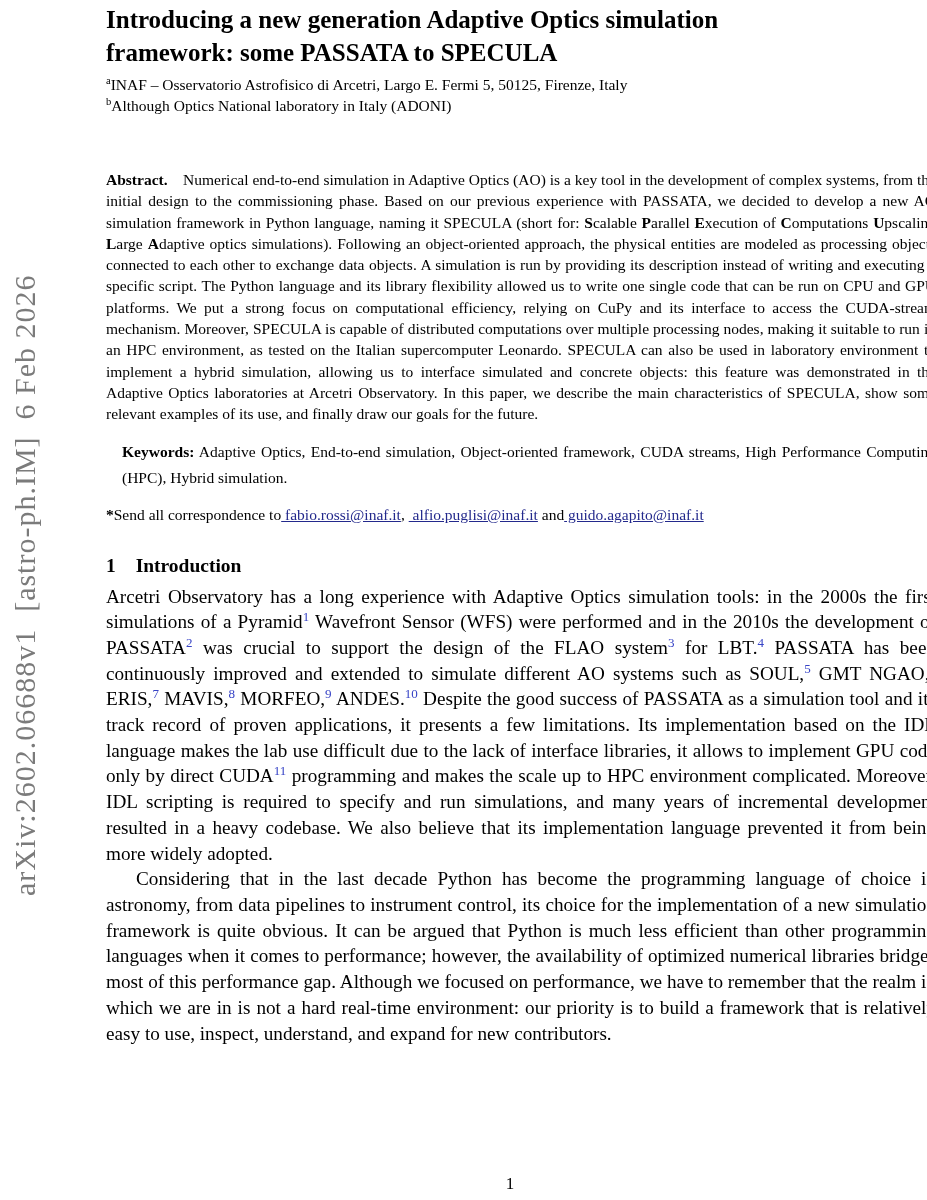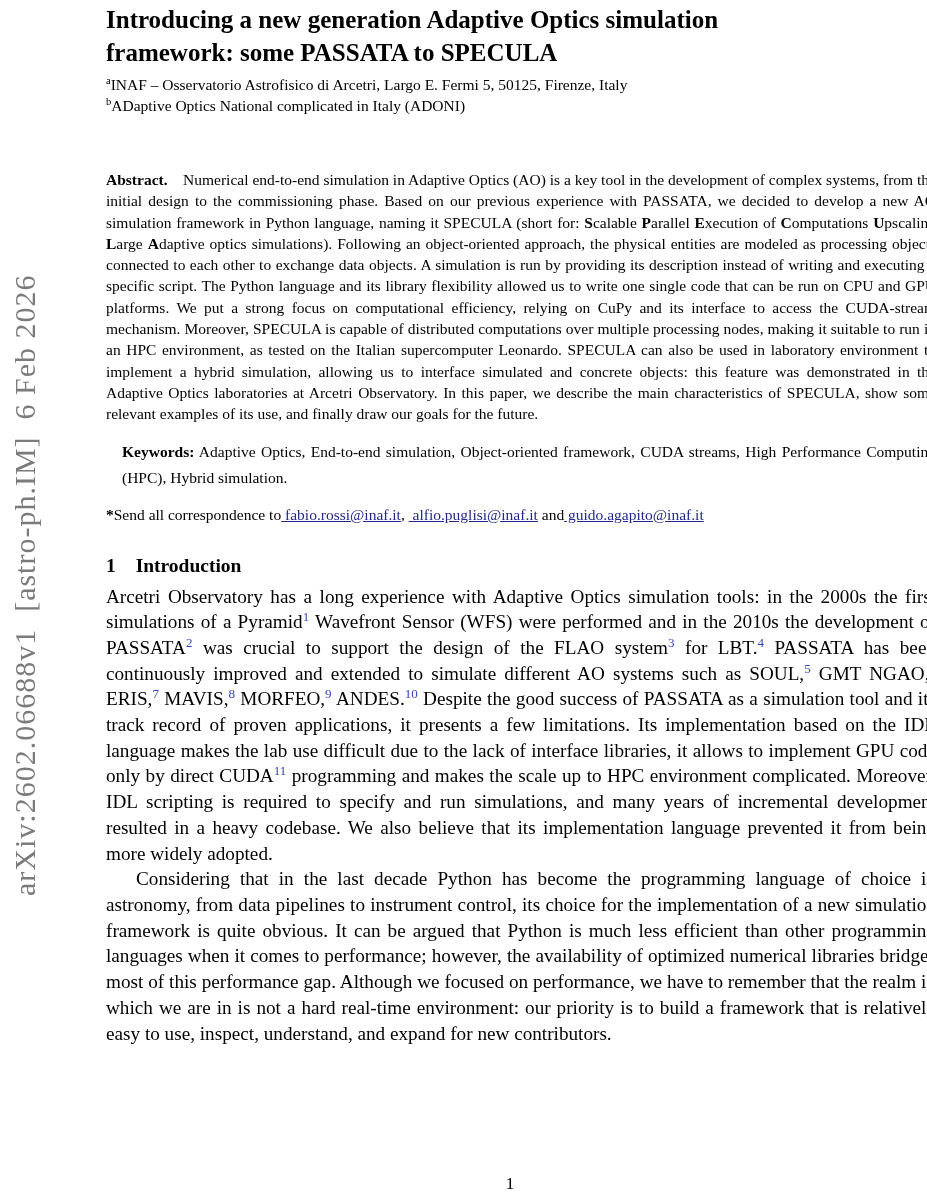--- a/index.html
+++ b/index.html
@@ -104,21 +104,21 @@
   <main class="content">
 
     <h1 class="title">
       <span class="title-line">Introducing a new generation Adaptive Optics simulation</span>
       <span class="title-line">framework: some PASSATA to SPECULA</span>
     </h1>
 
 
     <div class="affiliations">
       <p class="affiliation"><sup>a</sup><span>INAF – Osservatorio Astrofisico di Arcetri, Largo E. Fermi 5, 50125, Firenze, Italy</span></p>
-      <p class="affiliation"><sup>b</sup><span>ADaptive Optics National complicated in Italy (ADONI)</span></p>
+      <p class="affiliation"><sup>b</sup><span>Although Optics National laboratory in Italy (ADONI)</span></p>
     </div>
 
     <p class="abstract"><span style="font-weight: bold;">Abstract.</span><span>  Numerical end-to-end simulation in Adaptive Optics (AO) is a key tool in the development of complex systems, from the initial design to the commissioning phase. Based on our previous experience with PASSATA, we decided to develop a new AO simulation framework in Python language, naming it SPECULA (short for: </span><span style="font-weight: bold;">S</span><span>calable </span><span style="font-weight: bold;">P</span><span>arallel </span><span style="font-weight: bold;">E</span><span>xecution of </span><span style="font-weight: bold;">C</span><span>omputations </span><span style="font-weight: bold;">U</span><span>pscaling </span><span style="font-weight: bold;">L</span><span>arge </span><span style="font-weight: bold;">A</span><span>daptive optics simulations). Following an object-oriented approach, the physical entities are modeled as processing objects connected to each other to exchange data objects. A simulation is run by providing its description instead of writing and executing a specific script. The Python language and its library flexibility allowed us to write one single code that can be run on CPU and GPU platforms. We put a strong focus on computational efficiency, relying on CuPy and its interface to access the CUDA-stream mechanism. Moreover, SPECULA is capable of distributed computations over multiple processing nodes, making it suitable to run in an HPC environment, as tested on the Italian supercomputer Leonardo. SPECULA can also be used in laboratory environment to implement a hybrid simulation, allowing us to interface simulated and concrete objects: this feature was demonstrated in the Adaptive Optics laboratories at Arcetri Observatory. In this paper, we describe the main characteristics of SPECULA, show some relevant examples of its use, and finally draw our goals for the future.</span></p>
 
     <p class="keywords"><span style="font-weight: bold;">Keywords:</span><span> Adaptive Optics, End-to-end simulation, Object-oriented framework, CUDA streams, High Performance Computing (HPC), Hybrid simulation.</span></p>
 
     <p class="correspondence"><span style="font-weight: bold;">*</span><span>Send all correspondence to</span><span style="text-decoration: underline; color: rgb(35, 41, 140);">&nbsp;fabio.rossi@inaf.it</span><span>, </span><span style="text-decoration: underline; color: rgb(35, 41, 140);">&nbsp;alfio.puglisi@inaf.it</span><span> and</span><span style="text-decoration: underline; color: rgb(35, 41, 140);">&nbsp;guido.agapito@inaf.it</span></p>
 
     <h2 class="section-heading">
       <span class="section-number">1</span>

